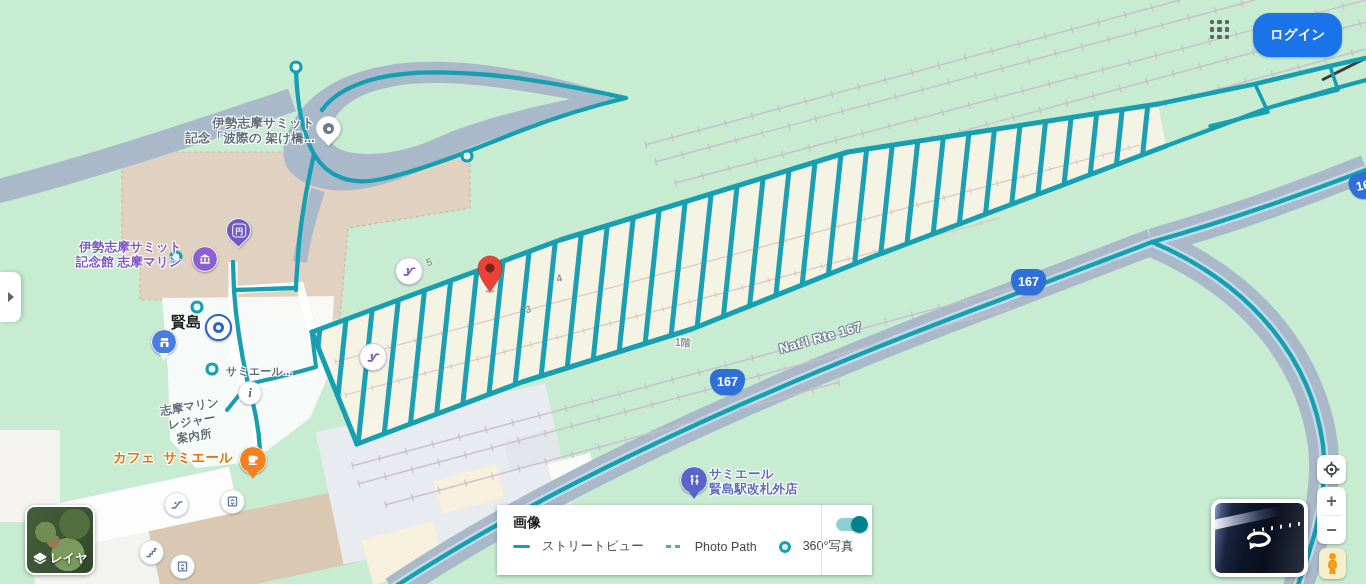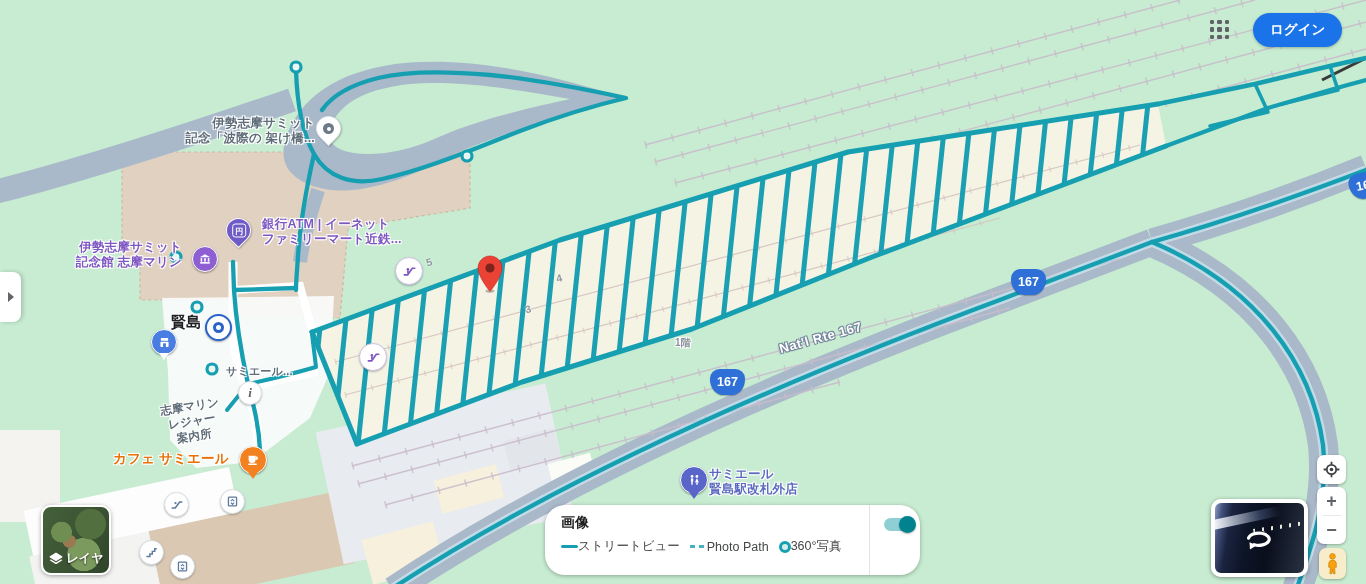--- a/index.html
+++ b/index.html
@@ -36,51 +36,51 @@
         border:1.5px solid #fff;box-shadow:0 1px 2px rgba(0,0,0,.3);
         display:flex;align-items:center;justify-content:center;}
   .teardrop>*{transform:rotate(45deg);}
   .whitecirc{position:absolute;background:#fff;border:1.5px solid #d9dee2;border-radius:50%;
         display:flex;align-items:center;justify-content:center;box-shadow:0 1px 2px rgba(0,0,0,.25);}
 
   
   #apps-grid{left:1210px;top:20px;width:19px;height:19px;display:grid;cursor:pointer;
              grid-template-columns:repeat(3,1fr);gap:3px;}
   #apps-grid span{width:4.2px;height:4.2px;background:#5f6368;border-radius:1.3px;}
-  #login-btn{left:1253px;top:13px;height:34px;padding:0 17px;background:#1a73e8;color:#fff;
+  #login-btn{left:1253px;top:13px;height:44px;padding:0 17px;background:#1a73e8;color:#fff;
              border:none;border-radius:17px;font-size:13.5px;font-weight:600;display:flex;
              align-items:center;box-shadow:0 1px 3px rgba(0,0,0,.25);cursor:pointer;
              font-family:"Liberation Sans","DejaVu Sans",sans-serif;}
 
   
   #side-toggle{left:0;top:272px;width:21px;height:50px;background:#fff;border-radius:0 8px 8px 0;
                box-shadow:2px 0 4px rgba(0,0,0,.18);display:flex;align-items:center;justify-content:center;cursor:pointer;}
   #side-toggle i{width:0;height:0;border-top:5px solid transparent;border-bottom:5px solid transparent;
                  border-left:6px solid #616569;}
 
   
-  #image-card{left:497px;top:505px;width:375px;height:70px;background:#fff;border-radius:20px;
-              box-shadow:0 1px 4px rgba(0,0,0,.3);margin-left:48px;}
+  #image-card{left:497px;top:505px;width:375px;height:70px;background:#fff;border-radius:0;
+              box-shadow:0 1px 4px rgba(0,0,0,.3);}
   #image-card .title{position:absolute;left:16px;top:9px;font-size:14px;font-weight:600;color:#1f1f1f;}
-  #legend-row{position:absolute;left:16px;top:33px;display:flex;align-items:center;gap:0;
+  #legend-row{position:absolute;left:16px;top:33px;display:flex;align-items:center;gap:12px;
               font-size:12.5px;color:#444746;white-space:nowrap;}
   .sw-line{width:17px;height:3.6px;border-radius:2px;background:#169eb1;}
   .sw-dash{width:17px;height:3.6px;margin-left:10px;
            background:repeating-linear-gradient(90deg,#45b1c1 0 5px,transparent 5px 9px);}
   .sw-ring{width:6px;height:6px;margin-left:10px;border:3.2px solid #169eb1;border-radius:50%;background:#d8edea;}
   #hint-row{position:absolute;left:16px;top:51px;font-size:12.5px;color:#5f6368;white-space:nowrap;}
   #hint-row a{color:#0b57d0;text-decoration:underline;cursor:pointer;}
   #card-divider{position:absolute;left:324px;top:0;width:1px;height:70px;background:#e3e3e3;}
   #img-toggle{position:absolute;left:339px;top:13px;width:30px;height:13px;border-radius:7px;
               background:#8ecfd6;cursor:pointer;}
   #img-toggle .knob{position:absolute;right:-2px;top:-2px;width:17px;height:17px;border-radius:50%;
               background:#00838f;box-shadow:0 1px 2px rgba(0,0,0,.3);}
 
   
-  #layers-btn{left:41px;top:505px;width:70px;height:70px;border-radius:10px;cursor:pointer;
+  #layers-btn{left:25px;top:505px;width:70px;height:70px;border-radius:10px;cursor:pointer;
               border:2px solid #fff;box-sizing:border-box;box-shadow:0 1px 4px rgba(0,0,0,.35);overflow:hidden;
               background:
                 radial-gradient(circle at 28% 38%,#6f8f52 0 16%,transparent 17%),
                 radial-gradient(circle at 72% 26%,#52703f 0 22%,transparent 23%),
                 radial-gradient(circle at 40% 52%,#9a7a50 0 12%,transparent 13%),
                 radial-gradient(circle at 62% 72%,#7b9a5e 0 26%,transparent 27%),
                 linear-gradient(120deg,#44603a,#3a5233 60%,#2f4429); padding-left: 44px;}
   #layers-btn .cap{position:absolute;left:0;right:0;bottom:6px;display:flex;align-items:center;
               justify-content:center;gap:4px;color:#fff;font-size:12px;font-weight:700;
               text-shadow:0 1px 2px rgba(0,0,0,.8);}
@@ -217,36 +217,32 @@
         <circle cx="197" cy="307" r="5"></circle>
           <circle cx="212" cy="369" r="5"></circle>
       </g>
     </g>
   </svg>
 
   <div class="lbl graylbl r" style="left:165px;top:116px;width:150px;">
     <div>伊勢志摩サミット</div>
       <div>記念「波際の 架け橋...</div>
   </div>
-  <div class="lbl purple" style="left:262px;top:217px;">
-    <div>銀行ATM | イーネット</div>
-      <div>ファミリーマート近鉄...</div>
-  </div>
   <div class="lbl purple r" style="left:60px;top:240px;width:122px;">
     <div>伊勢志摩サミット</div>
       <div>記念館 志摩マリン</div>
   </div>
   <div class="lbl blacklbl" style="left:171px;top:314px;font-size:15px;font-weight:700;">賢島</div>
   <div class="lbl graylbl" style="left:226px;top:364px;font-size:11px;">サミエール...</div>
   <div class="lbl graylbl c" style="left:146px;top:399px;width:92px;font-size:11.5px;transform:rotate(-9deg);">
     <div>志摩マリン</div>
       <div>レジャー</div>
       <div>案内所</div>
   </div>
-  <div class="lbl orange" style="left:113px;top:451px;font-size:13.5px;">カフェ サミエール</div>
+  <div class="lbl orange" style="left:113px;top:451px;font-size:13.5px;font-family:Liberation Mono, monospace;">カフェ サミエール</div>
   <div class="lbl indigo" style="left:709px;top:467px;">
     <div>サミエール</div>
       <div>賢島駅改札外店</div>
   </div>
   <div class="lbl" style="left:675px;top:335px;color:#8a929b;font-size:10px;">1階</div>
   <div class="streetname">Nat'l Rte 167</div>
   <div class="shield" style="left:710px;top:369px;">167</div>
   <div class="shield" style="left:1011px;top:269px;">167</div>
   <div class="shield" style="left:1349px;top:172px;transform:rotate(-12deg);">167</div>
   <div class="platnum" style="left:426px;top:256px;">5</div>

